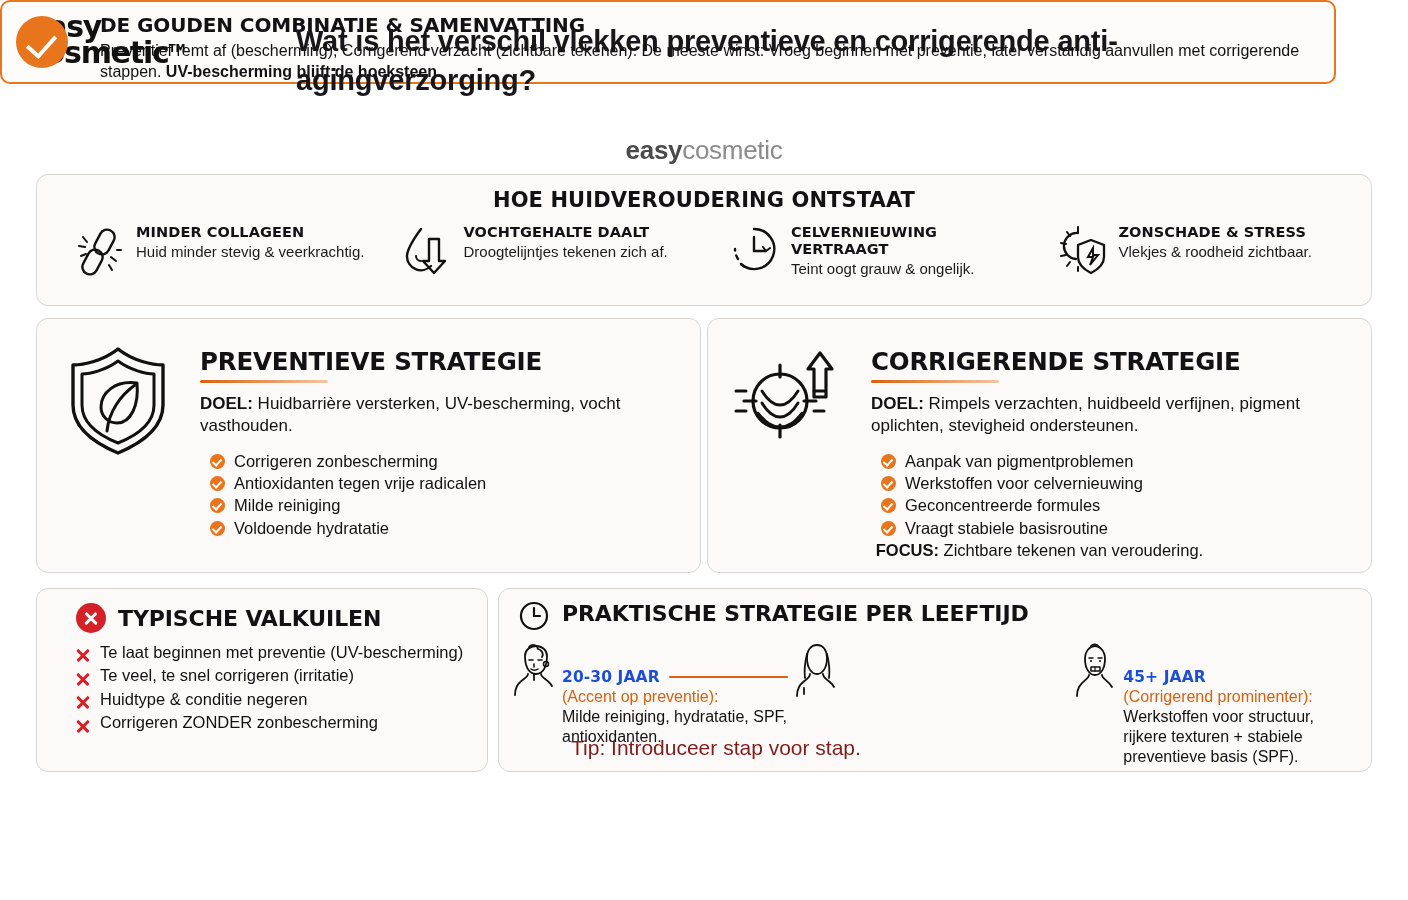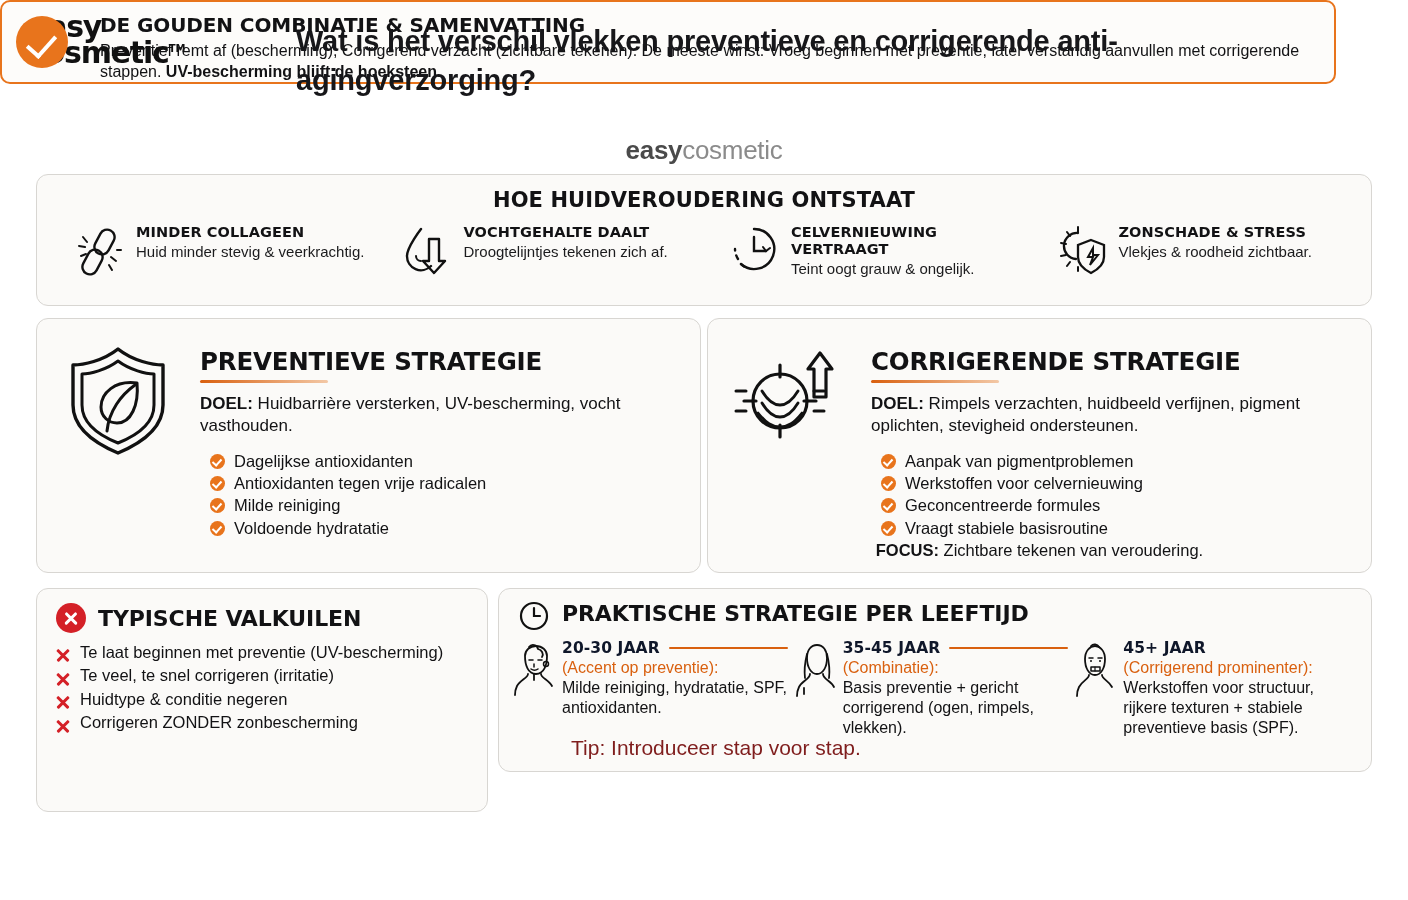--- a/index.html
+++ b/index.html
@@ -94,21 +94,21 @@
     width: 4px; height: 7px; border: solid #fff;
     border-width: 0 2px 2px 0; transform: rotate(42deg);
   }
   .focus {
     position: absolute; left: 0; right: 0; bottom: 12px;
     text-align: center; font-size: 16.5px; color: #121214;
   }
   .focus b { font-weight: 700; }
 
   
-  #pit { left: 36px; top: 588px; width: 452px; height: 224px; }
+  #pit { left: 36px; top: 588px; width: 452px; height: 184px; padding-left: 20px; }
   .pit-head { display: flex; align-items: center; gap: 12px; padding: 14px 0 0 19px; }
   .badge-x {
     width: 30px; height: 30px; border-radius: 50%; background: #d42027;
     position: relative; flex: 0 0 30px;
   }
   .badge-x::before, .badge-x::after {
     content: ""; position: absolute; left: 7px; top: 13.5px;
     width: 16px; height: 3.4px; background: #fff; border-radius: 2px;
   }
   .badge-x::before { transform: rotate(45deg); }
@@ -135,23 +135,24 @@
   .age-head { display: flex; align-items: flex-start; gap: 13px; padding: 12px 0 0 20px; }
   .age-title {
     font-size: 22px; font-weight: 700; letter-spacing: -0.1px;
     color: #121214; font-family: "DejaVu Sans", sans-serif;
   }
   .age-cols { display: flex; margin-top: 8px; padding: 0 16px 0 14px; }
   .age-col { flex: 1; display: flex; gap: 7px; padding-right: 6px; }
   .age-col-ico { flex: 0 0 42px; width: 42px; padding-top: 3px; }
   .age-col-txt { flex: 1; }
   .age-label {
-    font-size: 15.5px; font-weight: 700; color: #0f172a;
+    font-size: 15.5px; font-weight: 700; color: #1d4ed8;
     letter-spacing: 0.1px; display: flex; align-items: center; gap: 9px;
     font-family: "DejaVu Sans", sans-serif;
+    margin-top: 29px;
   }
   .age-label .dash { flex: 1; height: 2.5px; background: #d9600f; border-radius: 2px; max-width: 150px; }
   .age-sub { font-size: 16px; color: #d9600f; line-height: 1.2; margin-top: 1px; }
   .age-desc { font-size: 16px; color: #121214; line-height: 1.25; margin-top: 1px; }
   .age-tip {
     position: absolute; left: 72px; bottom: 11px;
     font-size: 21px; color: #7f1d1d; margin-top: 40px;
   }
 
   
@@ -273,21 +274,21 @@
     </div>
     <div class="strat-body">
       <div class="strat-h">PREVENTIEVE STRATEGIE</div>
       <div class="rule"></div>
       <div class="goal">
         <b>DOEL:</b><span> Huidbarrière versterken, UV-bescherming, vocht vasthouden.</span>
       </div>
       <ul class="bullets">
         <li>
             <span class="chk"></span>
-            <span>Dagelijkse antioxidanten</span>
+            <span>Corrigeren zonbescherming</span>
           </li>
         <li>
             <span class="chk"></span>
             <span>Antioxidanten tegen vrije radicalen</span>
           </li>
         <li>
             <span class="chk"></span>
             <span>Milde reiniging</span>
           </li>
         <li>
@@ -405,28 +406,20 @@
       <div class="age-col">
         <div class="age-col-ico">
           <svg width="42" height="56" viewBox="0 0 42 56" fill="none" stroke="#111" stroke-width="1.8" stroke-linecap="round" stroke-linejoin="round">
             <path d="M13 16 c0 -8 4 -13 10 -13 c6 0 10 5 10 13 c0 9 -4 16 -10 16 c-6 0 -10 -7 -10 -16 z"></path>
             <path d="M13 12 c-2 8 -3 16 -2 24 M33 12 c2 8 3 16 2 24"></path>
             <path d="M16 32 c0 5 -8 7 -11 13 c-1.5 3 -2 6 -2 9"></path>
             <path d="M29 32 c0 5 8 7 11 13"></path>
             <path d="M10 46 v6"></path>
           </svg>
         </div>
-        <div class="age-col-txt">
-          <div class="age-label">
-            <span>35-45 JAAR</span>
-            <span class="dash"></span>
-          </div>
-          <div class="age-sub">(Combinatie):</div>
-          <div class="age-desc">Basis preventie + gericht corrigerend (ogen, rimpels, vlekken).</div>
-        </div>
       </div>
 
       <div class="age-col">
         <div class="age-col-ico">
           <svg width="42" height="56" viewBox="0 0 42 56" fill="none" stroke="#111" stroke-width="1.8" stroke-linecap="round" stroke-linejoin="round">
             <path d="M17 4 a5 5 0 0 1 8 1"></path>
             <path d="M11 17 c0 -8 5 -13 10 -13 c5 0 10 5 10 13 c0 9 -4 16 -10 16 c-6 0 -10 -7 -10 -16 z"></path>
             <path d="M15 16 h4 M24 16 h4" stroke-width="1.5"></path>
             <circle cx="17" cy="19" r="1" fill="#111" stroke="none"></circle>
             <circle cx="26" cy="19" r="1" fill="#111" stroke="none"></circle>

